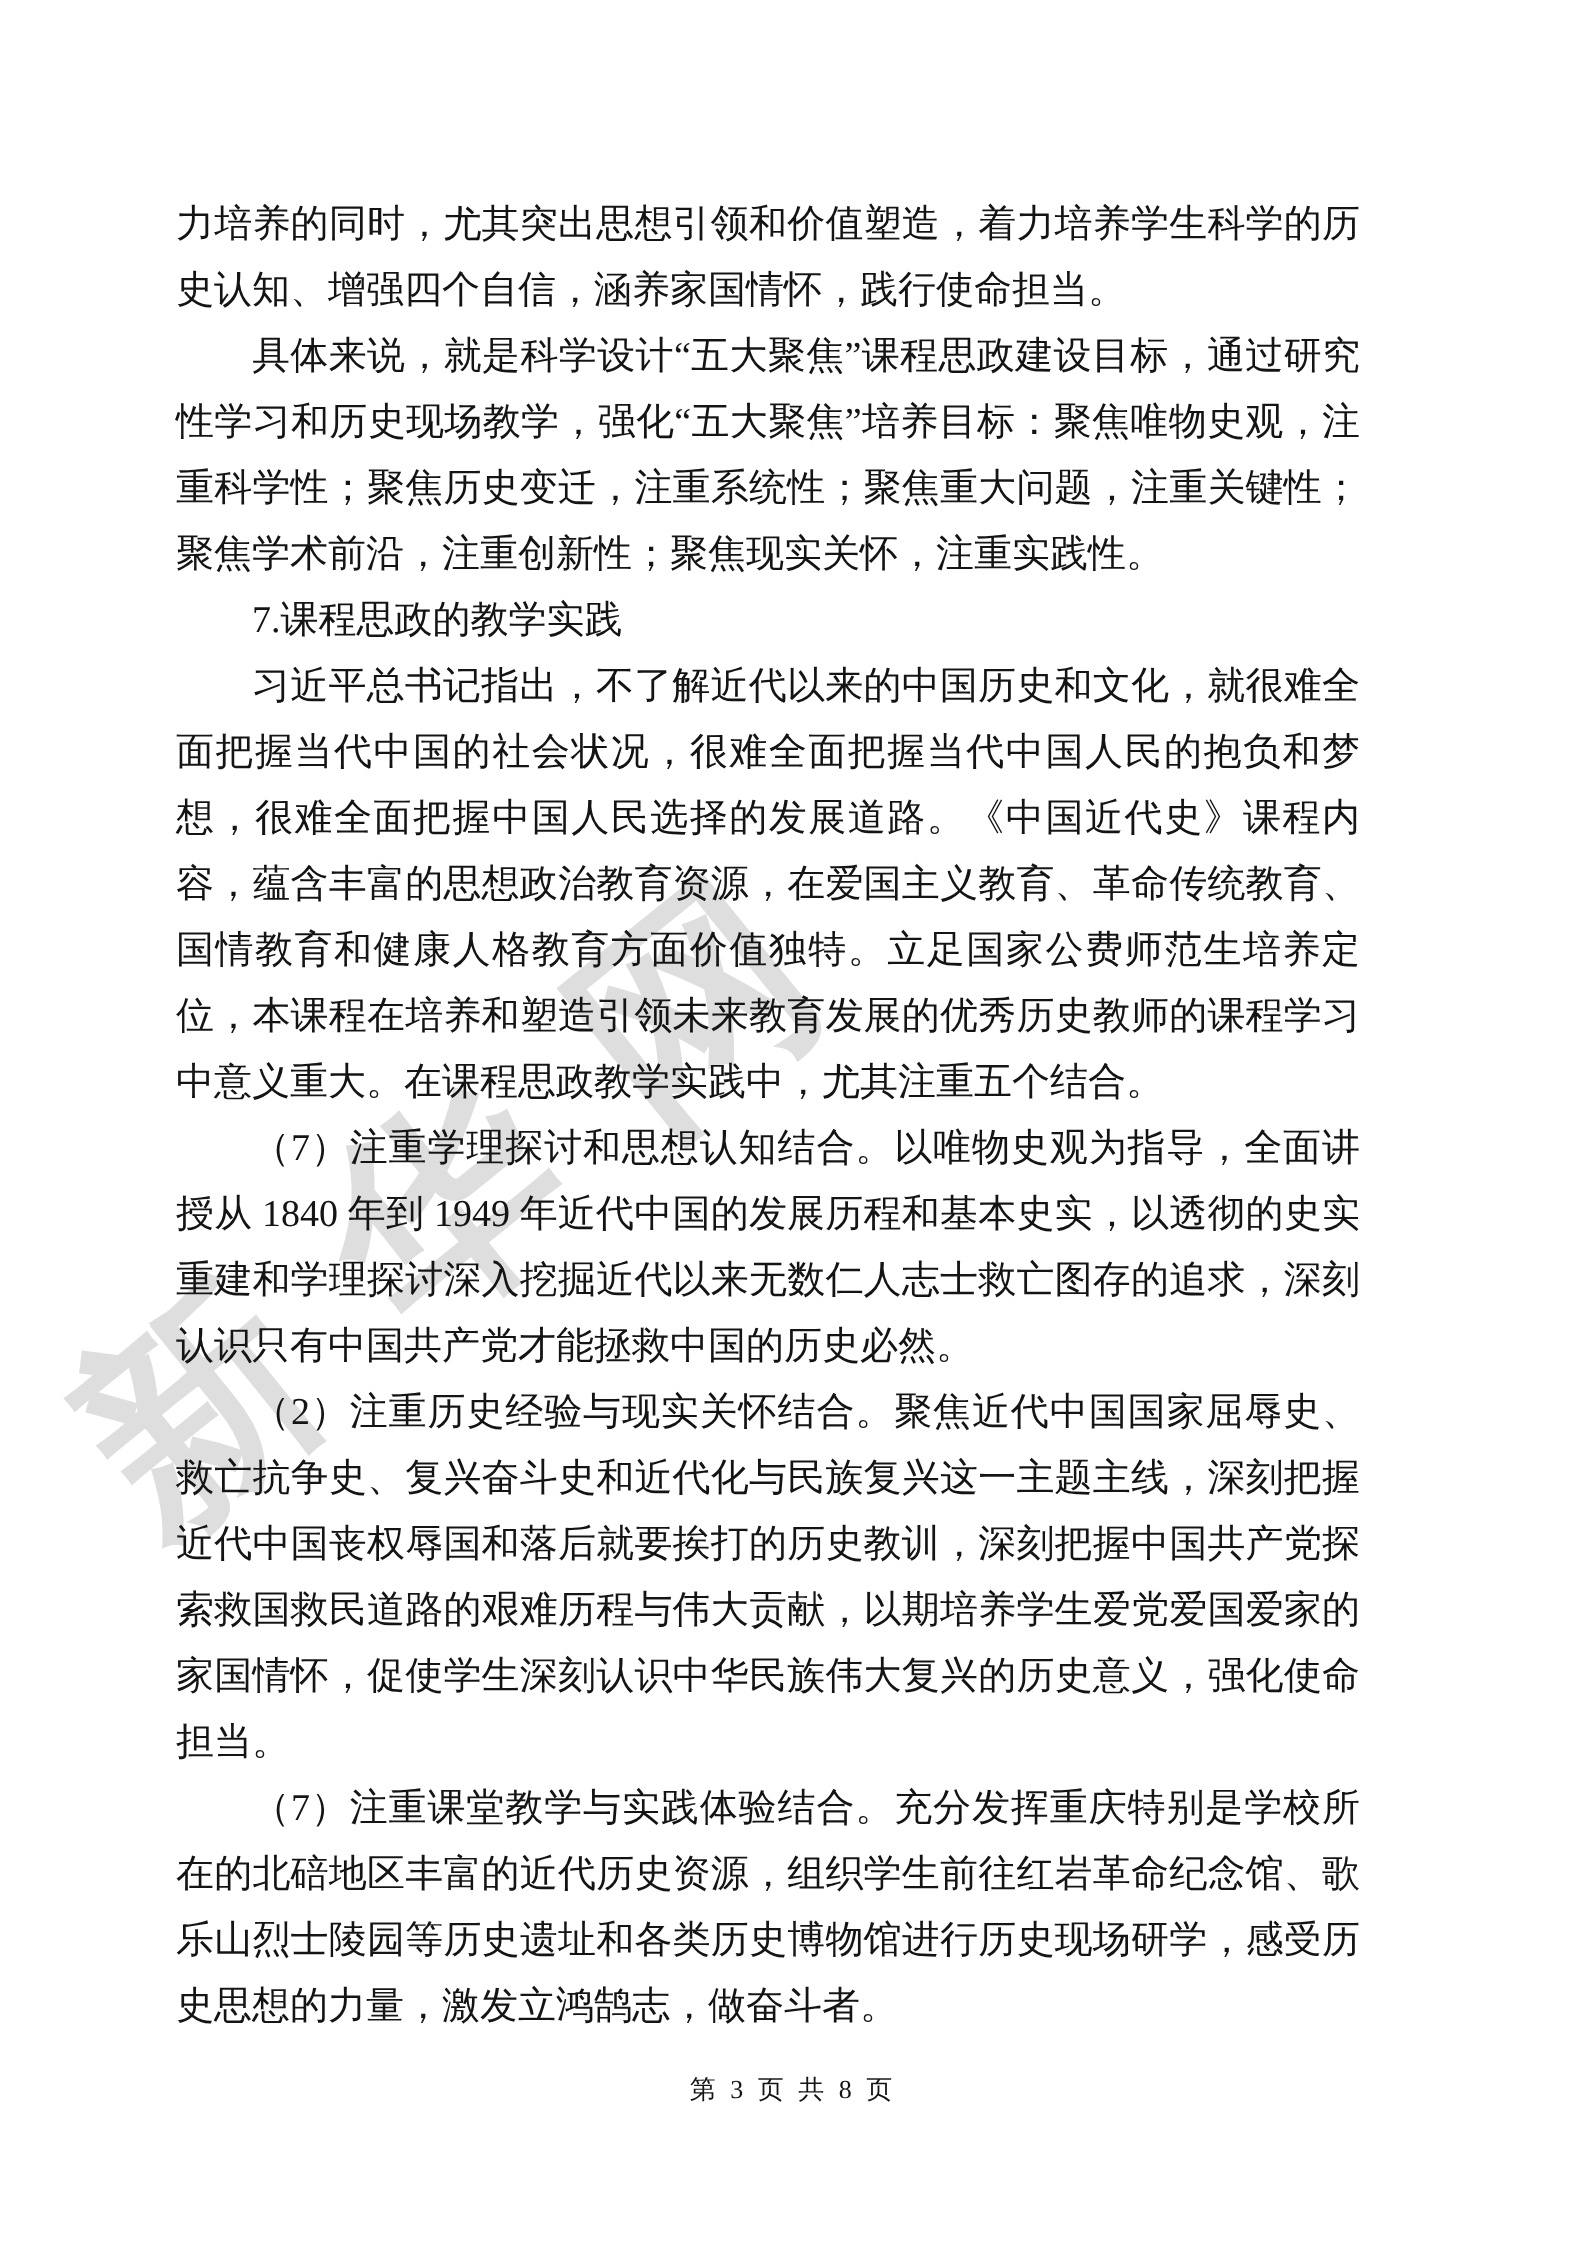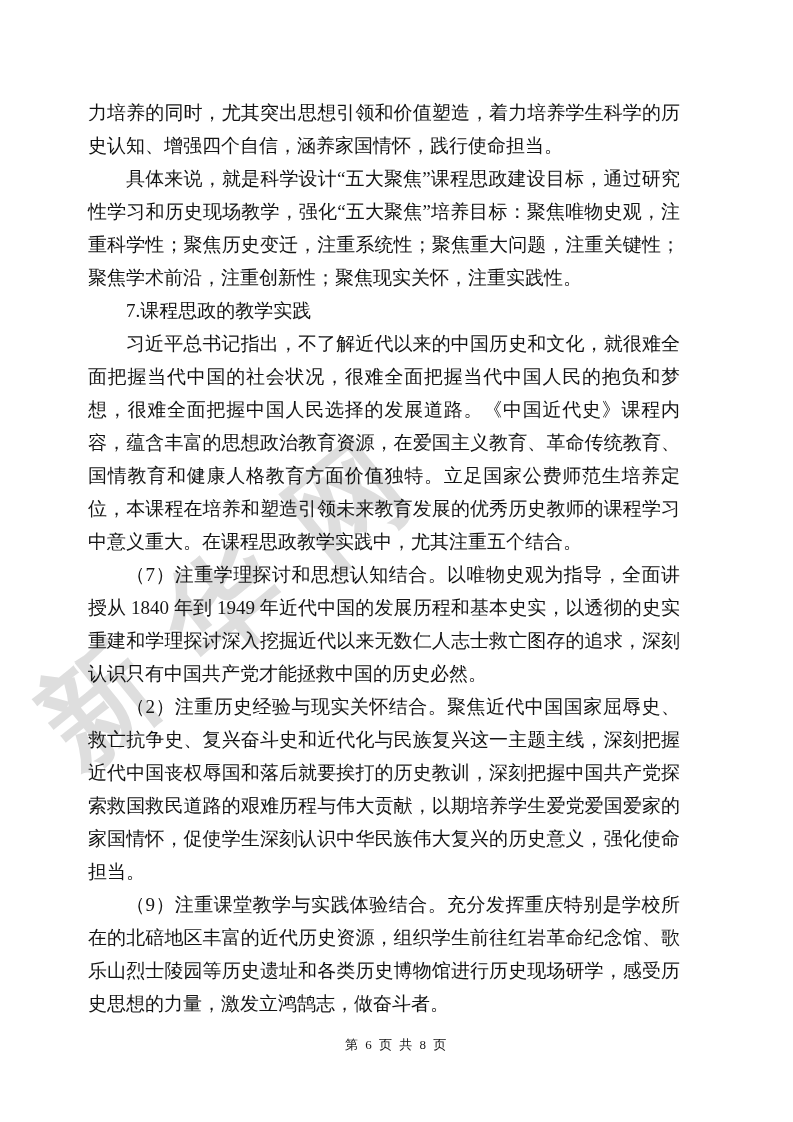--- a/index.html
+++ b/index.html
@@ -63,18 +63,18 @@
 
   <div class="watermark">新华网</div>
 
   <div class="content">
     <p class="para no-indent">力培养的同时，尤其突出思想引领和价值塑造，着力培养学生科学的历史认知、增强四个自信，涵养家国情怀，践行使命担当。</p>
     <p class="para">具体来说，就是科学设计“五大聚焦”课程思政建设目标，通过研究性学习和历史现场教学，强化“五大聚焦”培养目标：聚焦唯物史观，注重科学性；聚焦历史变迁，注重系统性；聚焦重大问题，注重关键性；聚焦学术前沿，注重创新性；聚焦现实关怀，注重实践性。</p>
     <p class="para">7.课程思政的教学实践</p>
     <p class="para">习近平总书记指出，不了解近代以来的中国历史和文化，就很难全面把握当代中国的社会状况，很难全面把握当代中国人民的抱负和梦想，很难全面把握中国人民选择的发展道路。《中国近代史》课程内容，蕴含丰富的思想政治教育资源，在爱国主义教育、革命传统教育、国情教育和健康人格教育方面价值独特。立足国家公费师范生培养定位，本课程在培养和塑造引领未来教育发展的优秀历史教师的课程学习中意义重大。在课程思政教学实践中，尤其注重五个结合。</p>
     <p class="para">（7）注重学理探讨和思想认知结合。以唯物史观为指导，全面讲授从 1840 年到 1949 年近代中国的发展历程和基本史实，以透彻的史实重建和学理探讨深入挖掘近代以来无数仁人志士救亡图存的追求，深刻认识只有中国共产党才能拯救中国的历史必然。</p>
     <p class="para">（2）注重历史经验与现实关怀结合。聚焦近代中国国家屈辱史、救亡抗争史、复兴奋斗史和近代化与民族复兴这一主题主线，深刻把握近代中国丧权辱国和落后就要挨打的历史教训，深刻把握中国共产党探索救国救民道路的艰难历程与伟大贡献，以期培养学生爱党爱国爱家的家国情怀，促使学生深刻认识中华民族伟大复兴的历史意义，强化使命担当。</p>
-    <p class="para">（9）注重课堂教学与实践体验结合。充分发挥重庆特别是学校所在的北碚地区丰富的近代历史资源，组织学生前往红岩革命纪念馆、歌乐山烈士陵园等历史遗址和各类历史博物馆进行历史现场研学，感受历史思想的力量，激发立鸿鹄志，做奋斗者。</p>
+    <p class="para">（7）注重课堂教学与实践体验结合。充分发挥重庆特别是学校所在的北碚地区丰富的近代历史资源，组织学生前往红岩革命纪念馆、歌乐山烈士陵园等历史遗址和各类历史博物馆进行历史现场研学，感受历史思想的力量，激发立鸿鹄志，做奋斗者。</p>
   </div>
 
-  <div class="footer">第 6 页 共 8 页</div>
+  <div class="footer">第 3 页 共 8 页</div>
 
 </div>
 
 </body></html>

